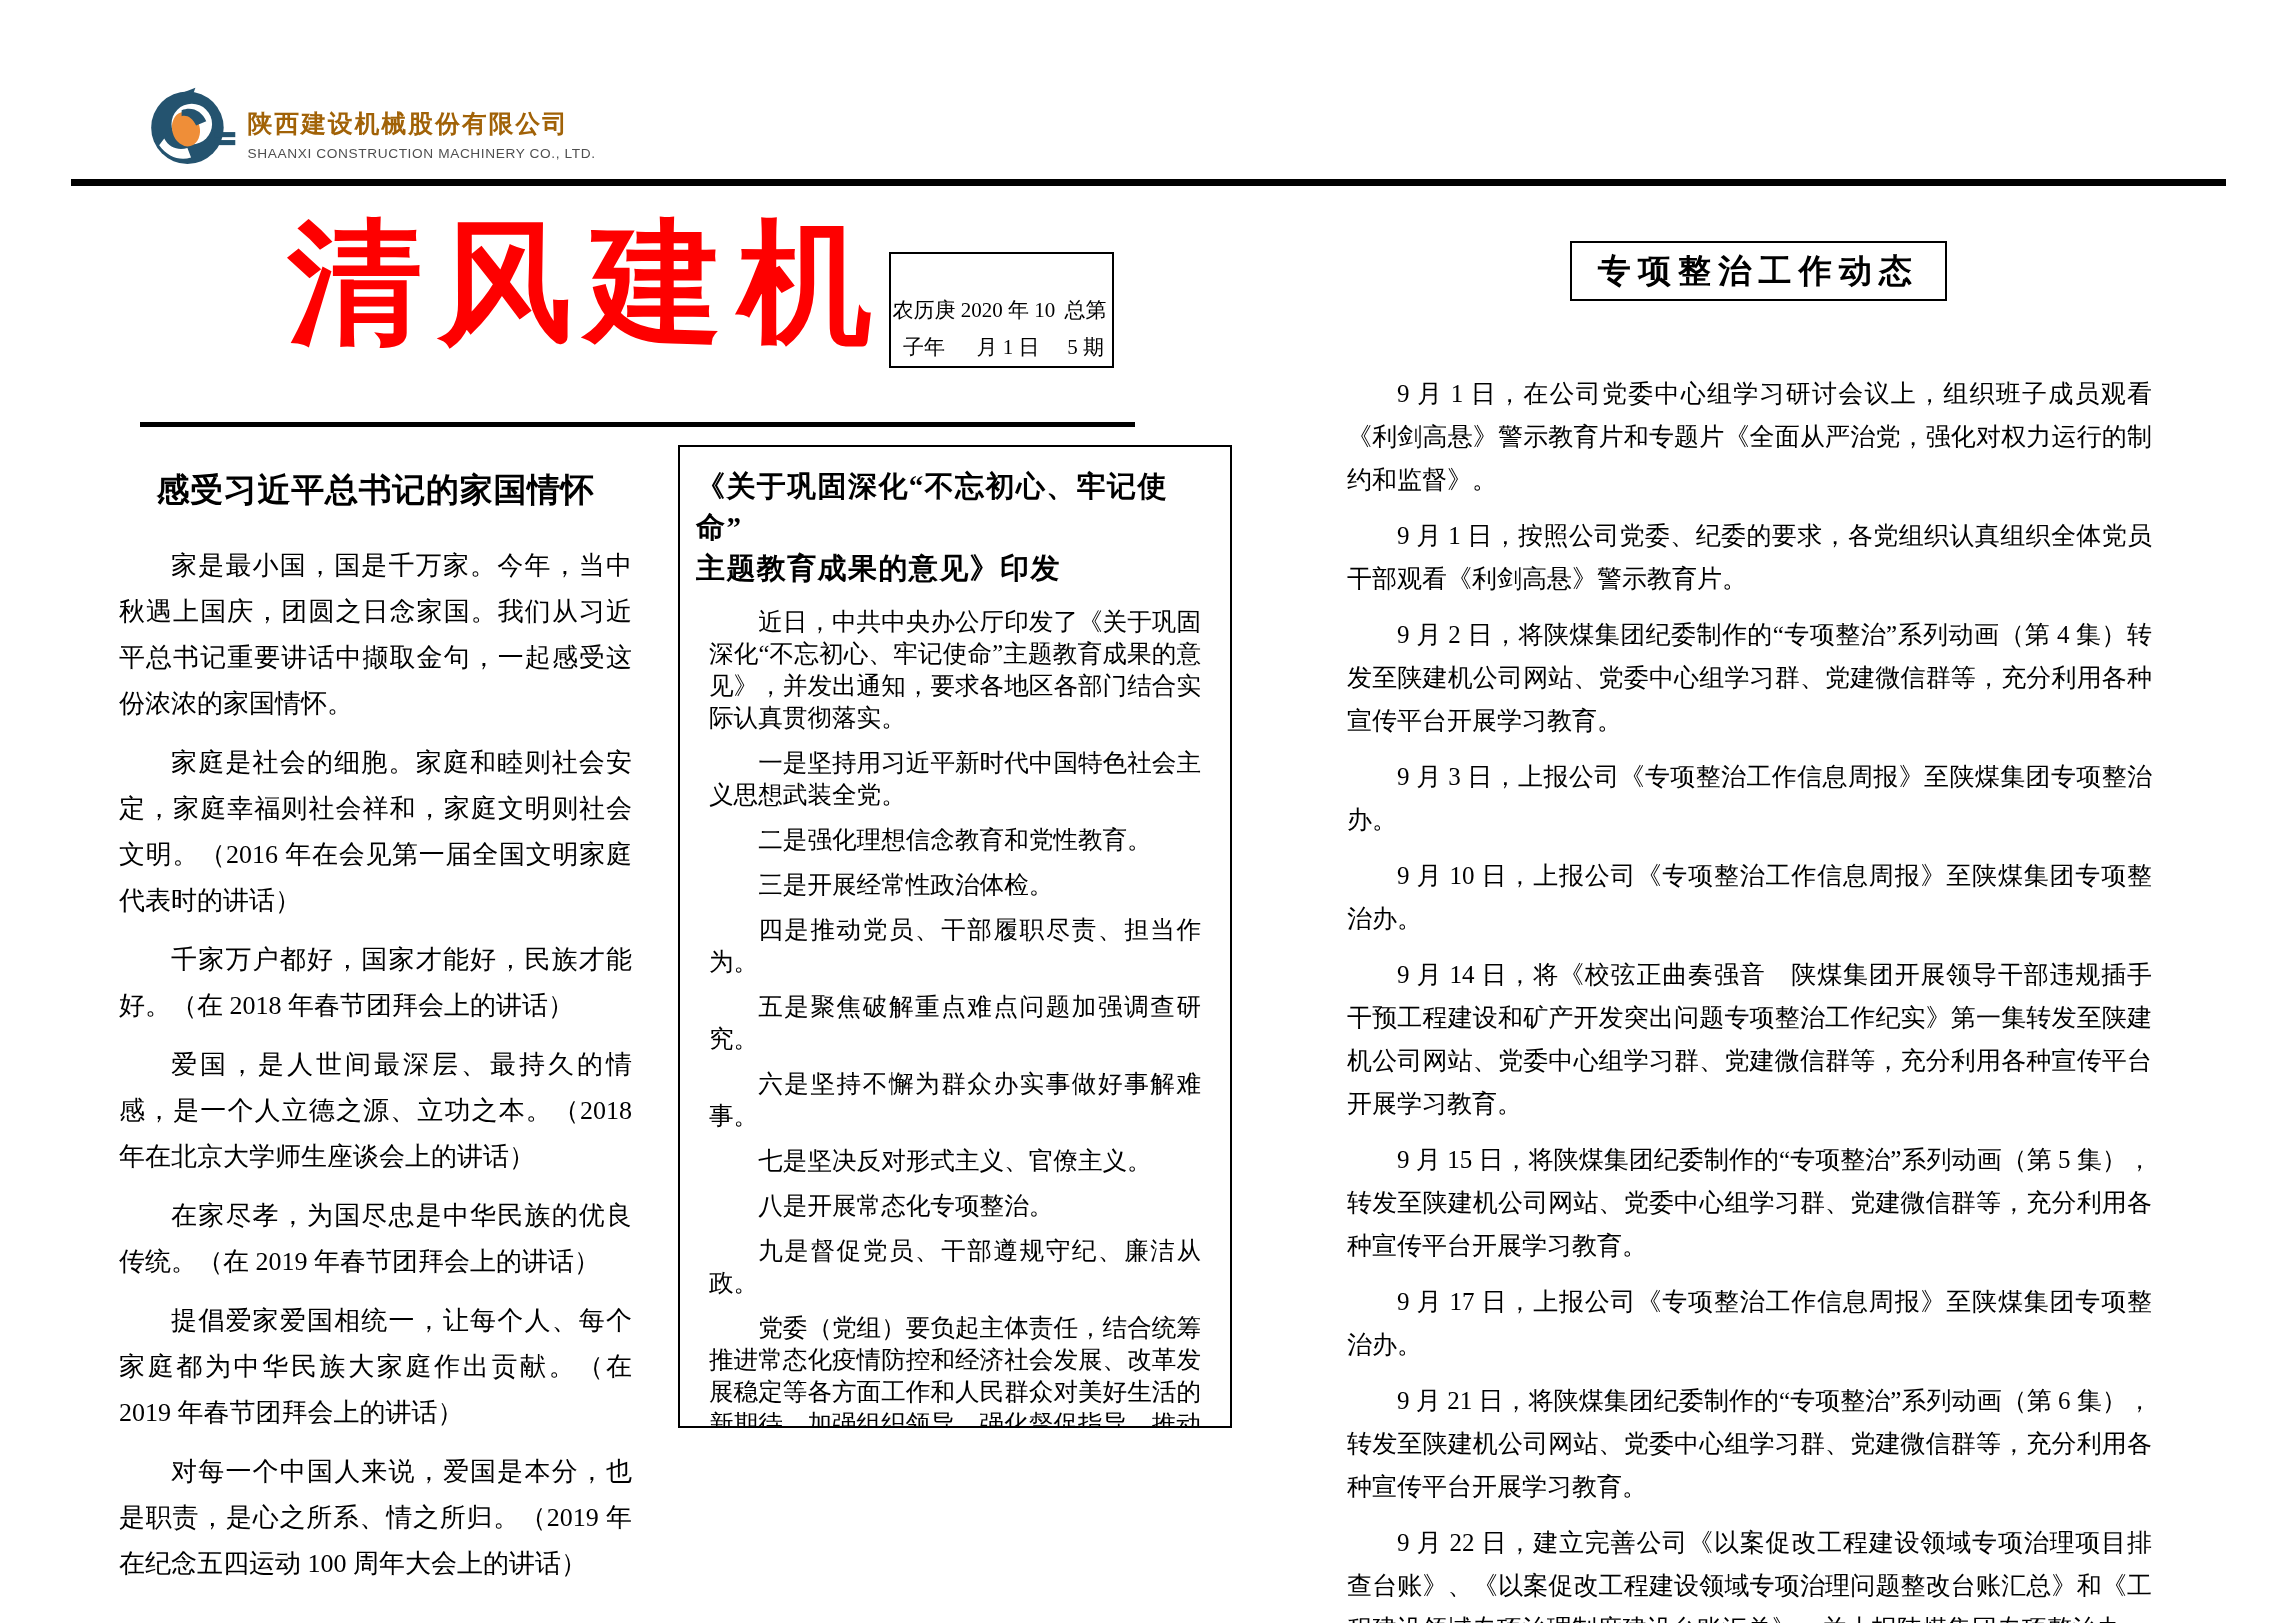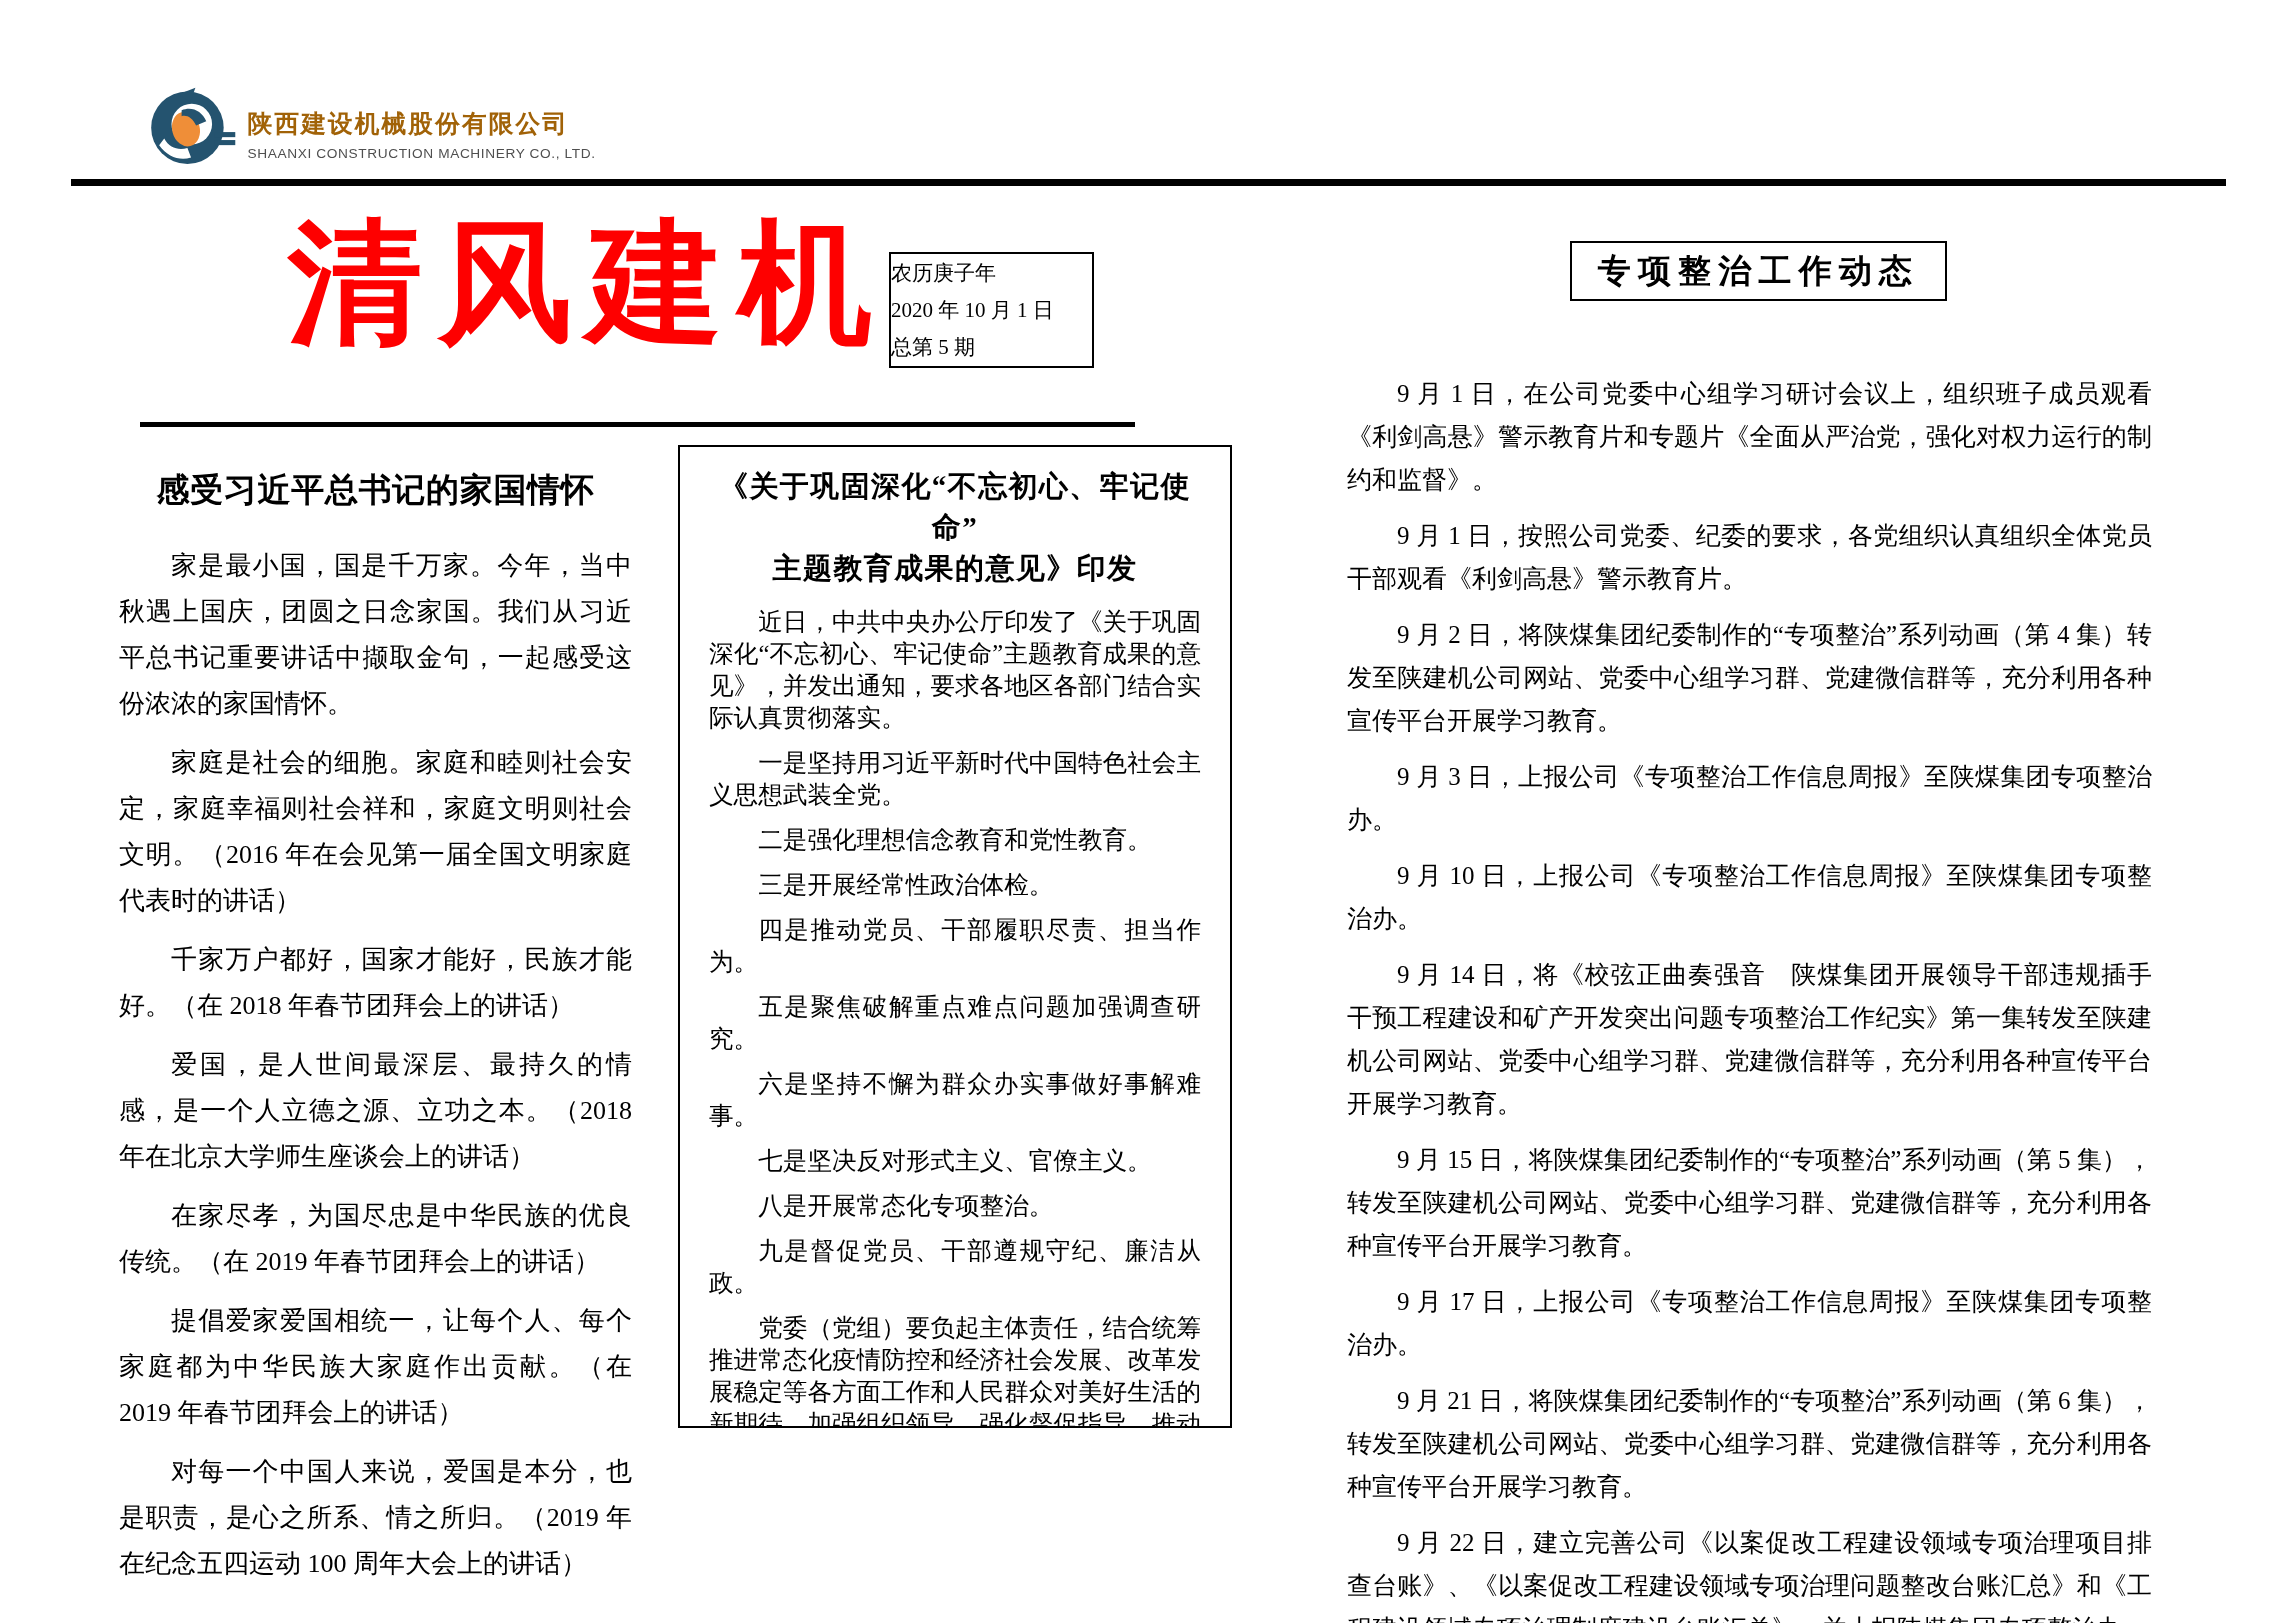--- a/index.html
+++ b/index.html
@@ -19,23 +19,23 @@
              letter-spacing:0.6px; color:#4f4f4f; margin-top:5.8px; }
   .top-rule { position:absolute; left:71px; top:179px; width:2155px; height:6.5px; background:#000; }
 
   
   .masthead-title {
     position:absolute; left:288px; top:204px;
     font-size:134px; font-weight:bold; letter-spacing:16px; line-height:1.2;
     color:#fe0000; white-space:nowrap;
   }
   .issue-box {
-    position:absolute; left:889px; top:252px; width:205px; height:116px;
+    position:absolute; left:889px; top:252px; width:225px; height:116px;
     border:2.2px solid #000; box-sizing:border-box;
-    display:flex; flex-direction:column; justify-content:center; align-items:flex-start;
+    display:flex; flex-direction:row; justify-content:center; align-items:flex-end;
     font-size:21px; line-height:37px; text-align:center;
   }
   .masthead-divider { position:absolute; left:140px; top:422px; width:995px; height:5px; background:#000; }
 
   
   .section-heading-box {
     position:absolute; left:1570px; top:241px; width:377px; height:60px;
     border:2.9px solid #000; box-sizing:border-box;
     display:flex; align-items:center; justify-content:center;
     font-weight:bold; font-size:33px; letter-spacing:7.2px;text-align:center;
@@ -50,21 +50,21 @@
     font-family:"Liberation Sans","DejaVu Sans",sans-serif;
     font-weight:bold; font-size:33px; letter-spacing:0.7px;
   }
   .left-article .para { font-size:26px; line-height:46px; }
 
   .middle-box {
     position:absolute; left:678px; top:445px; width:554px; height:983px;
     border:2.9px solid #000; box-sizing:border-box;
     padding:19px 16px 0 16px; overflow:hidden;
   }
-  .middle-title { text-align:center; font-weight:bold; font-size:29px; line-height:41px; letter-spacing:1.4px; }
+  .middle-title { font-weight:bold; font-size:29px; line-height:41px; letter-spacing:1.4px; }
   .middle-body { margin-top:17.4px; }
   .middle-box .para { font-size:24.6px; line-height:32px; }
 
   .right-article { position:absolute; left:1334px; top:359px; width:831px; }
   .right-article .para { font-size:25px; line-height:43px; }
 </style>
 </head>
 <body>
 
 <div class="page">

